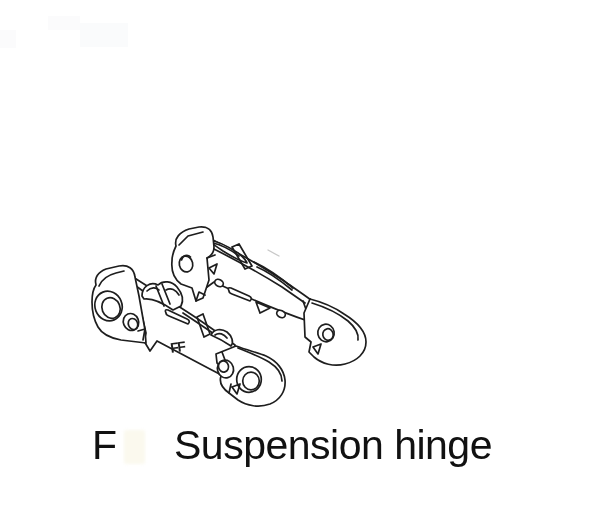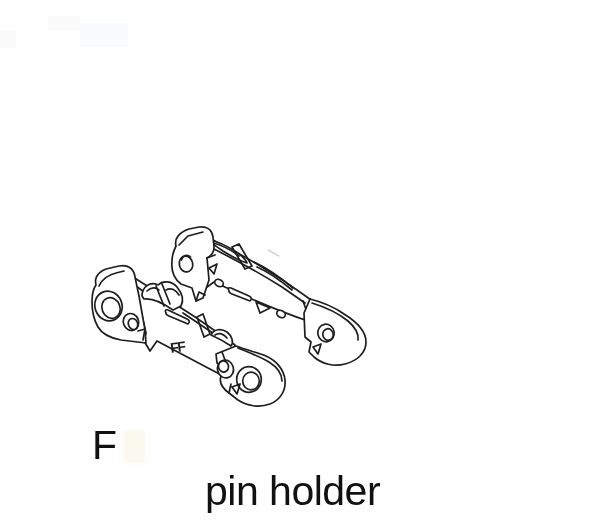--- a/index.html
+++ b/index.html
@@ -115,15 +115,15 @@
         <ellipse cx="249" cy="379.5" rx="12.3" ry="12.8" fill="#ffffff"></ellipse>
         <ellipse cx="251" cy="381" rx="8.3" ry="8.8" fill="#ffffff"></ellipse>
         <path d="M 229,393 L 231,384 M 232,387 L 240,384 L 237,394 Z"></path>
       </g>
     </g>
   </svg>
 
   <div class="smudge"></div>
 
   <div class="caption-line" style="left:92px;top:425px;">F</div>
-  <div class="caption-line" style="left:205px;top:471px;">pin holder</div>
+  <div class="caption-line" style="left:174px;top:425px;">Suspension hinge</div>
 
 </div>
 
 </body></html>

